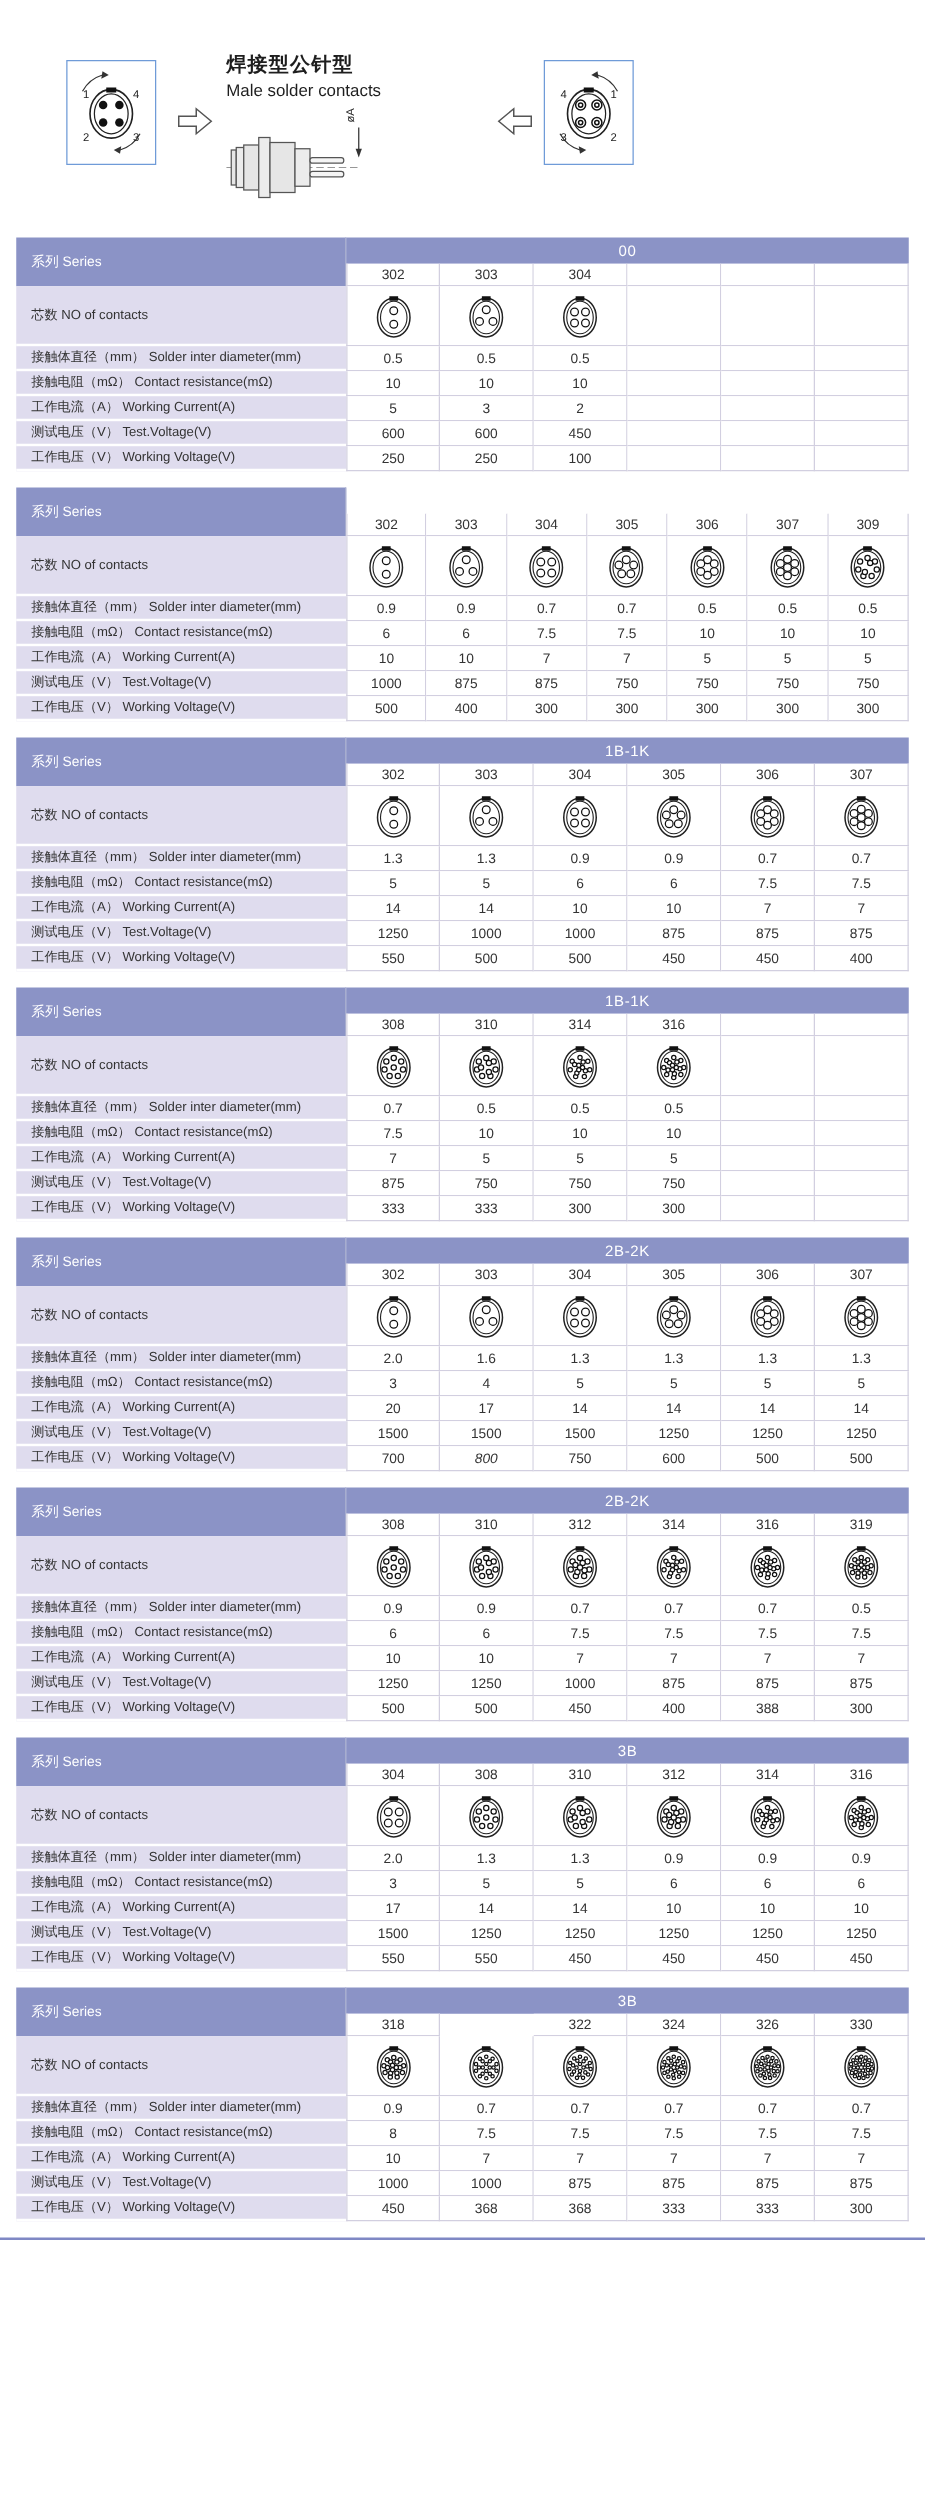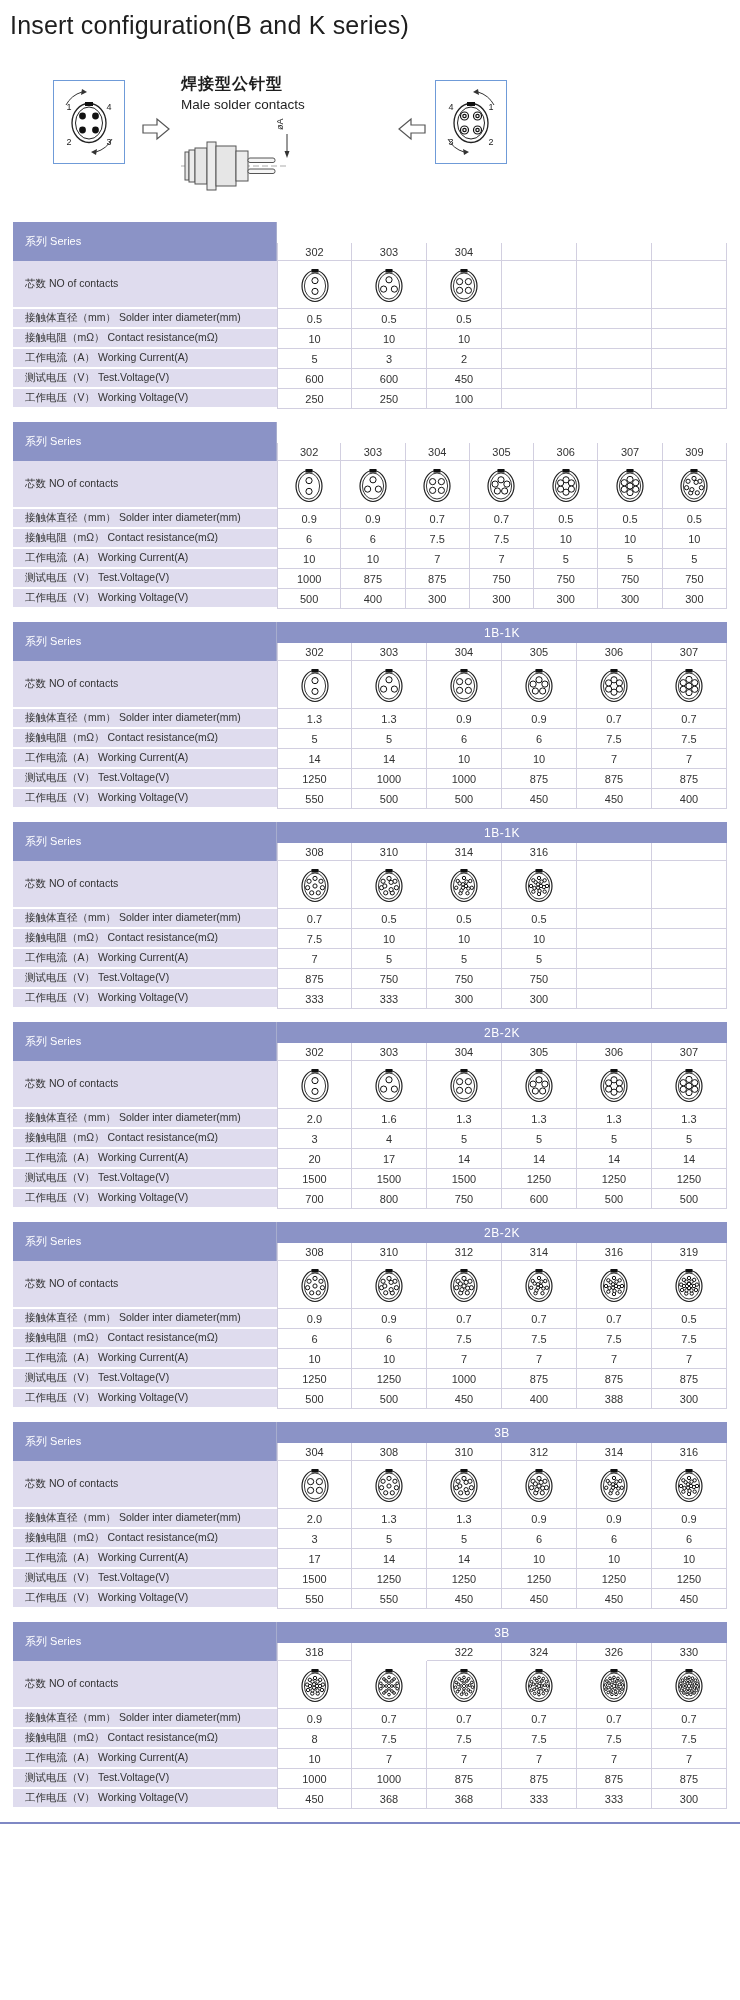--- a/index.html
+++ b/index.html
@@ -43,21 +43,20 @@
   .cell.first{border-left:1px solid #d2cfe0}
   .face{display:inline-flex;line-height:0}
 
   
   .bottom-rule{height:2px;background:#7f88c4;margin:6px 0 0}
 </style>
 </head>
 <body>
 
 <div class="header">
-  <div class="title-en">Insert configuration(B and K series)</div>
 </div>
 
 <div class="diagram">
 
   <div class="face-box left">
     <svg width="66" height="78" viewBox="0 0 66 78">
       <path d="M10 22 A27 27 0 0 1 26 9" fill="none" stroke="#333" stroke-width="1"></path>
       <polygon points="26,6 31,9 25,12" fill="#333"></polygon>
       <path d="M56 56 A27 27 0 0 1 40 69" fill="none" stroke="#333" stroke-width="1"></path>
       <polygon points="40,72 35,69 41,66" fill="#333"></polygon>
@@ -132,20 +131,21 @@
       <text x="53" y="27" font-size="9" fill="#222" text-anchor="middle">1</text>
       <text x="13" y="62" font-size="9" fill="#222" text-anchor="middle">3</text>
       <text x="53" y="62" font-size="9" fill="#222" text-anchor="middle">2</text>
     </svg>
   </div>
 </div>
 
 <div class="tables">
     <div class="tbl" style="grid-template-columns: 264px repeat(6, 1fr);">
       <div class="cell series-label" style="grid-area: 1 / 1 / span 2 / span 1;">系列 Series</div>
+      <div class="cell series-band" style="grid-area: 1 / 2 / 2 / 8;">00</div>
       <div class="cell model first" style="grid-area: 2 / 2;">302</div>
       <div class="cell model" style="grid-area: 2 / 3;">303</div>
       <div class="cell model" style="grid-area: 2 / 4;">304</div>
       <div class="cell model" style="grid-area: 2 / 5;"></div>
       <div class="cell model" style="grid-area: 2 / 6;"></div>
       <div class="cell model" style="grid-area: 2 / 7;"></div>
       <div class="cell lbl" style="grid-area: 3 / 1;">芯数 NO of contacts</div>
       <div class="cell icon-cell first" style="grid-area: 3 / 2;">
         <span class="face">
           <svg width="34" height="42" viewBox="0 0 34 42">
@@ -744,21 +744,21 @@
       <div class="cell val" style="grid-area: 6 / 7;">14</div>
       <div class="cell lbl" style="grid-area: 7 / 1;">测试电压（V） Test.Voltage(V)</div>
       <div class="cell val first" style="grid-area: 7 / 2;">1500</div>
       <div class="cell val" style="grid-area: 7 / 3;">1500</div>
       <div class="cell val" style="grid-area: 7 / 4;">1500</div>
       <div class="cell val" style="grid-area: 7 / 5;">1250</div>
       <div class="cell val" style="grid-area: 7 / 6;">1250</div>
       <div class="cell val" style="grid-area: 7 / 7;">1250</div>
       <div class="cell lbl" style="grid-area: 8 / 1;">工作电压（V） Working Voltage(V)</div>
       <div class="cell val first" style="grid-area: 8 / 2;">700</div>
-      <div class="cell val" style="grid-area: 8 / 3;">800</div>
+      <div class="cell val" style="grid-area: 8 / 3; font-style: italic;">800</div>
       <div class="cell val" style="grid-area: 8 / 4;">750</div>
       <div class="cell val" style="grid-area: 8 / 5;">600</div>
       <div class="cell val" style="grid-area: 8 / 6;">500</div>
       <div class="cell val" style="grid-area: 8 / 7;">500</div>
     </div>
     <div class="tbl" style="grid-template-columns: 264px repeat(6, 1fr);">
       <div class="cell series-label" style="grid-area: 1 / 1 / span 2 / span 1;">系列 Series</div>
       <div class="cell series-band" style="grid-area: 1 / 2 / 2 / 8;">2B-2K</div>
       <div class="cell model first" style="grid-area: 2 / 2;">308</div>
       <div class="cell model" style="grid-area: 2 / 3;">310</div>

